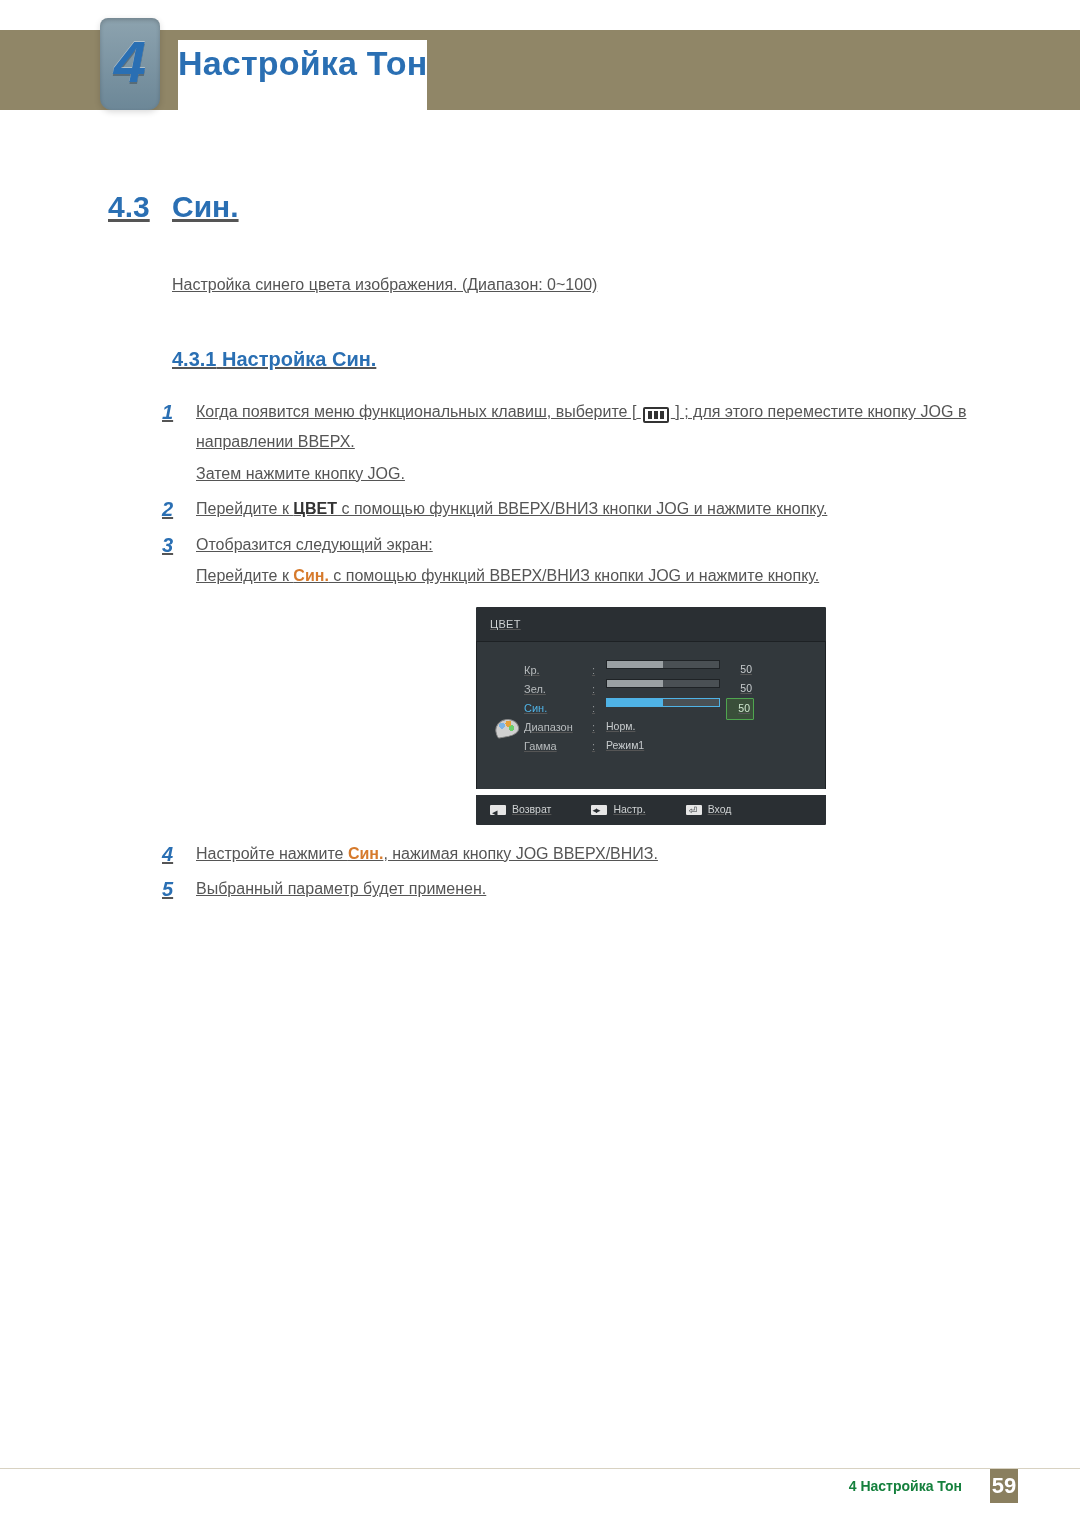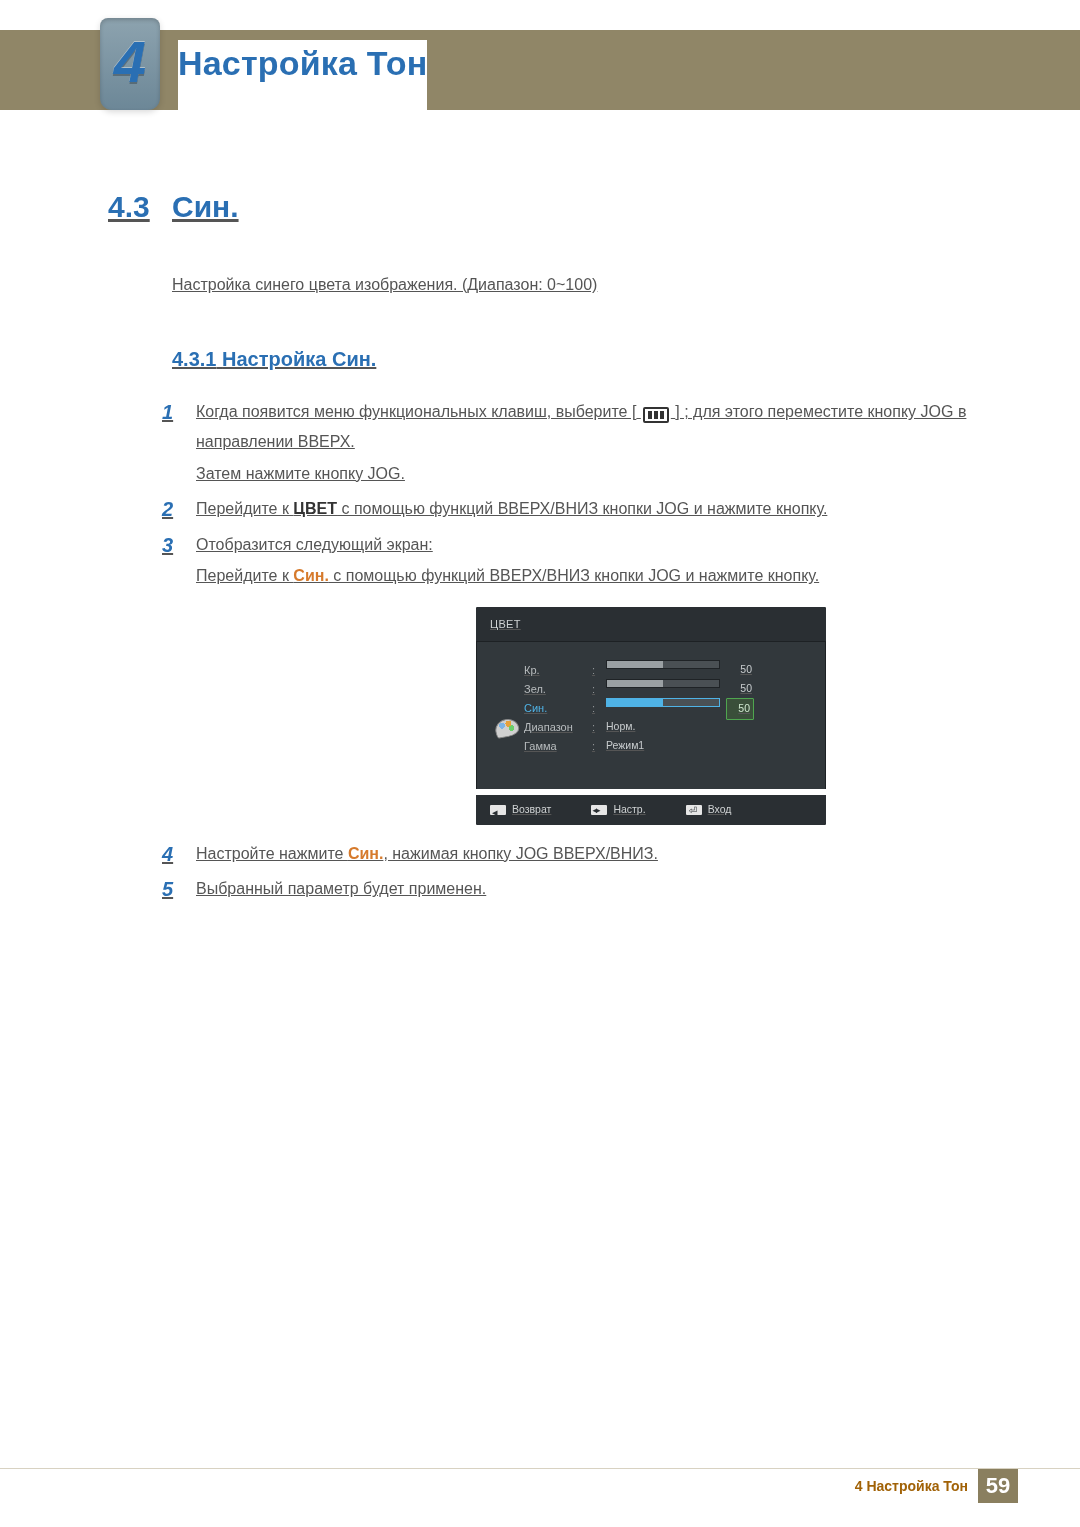--- a/index.html
+++ b/index.html
@@ -272,26 +272,26 @@
     left: 0; right: 0; bottom: 24px;
     height: 34px;
     display: flex;
     justify-content: flex-end;
     align-items: stretch;
     border-top: 1px solid #d8d2c2;
   }
   .footer-label {
     font-size: 14px;
     font-weight: 700;
-    color: #a16207;
+    color: #15803d;
     align-self: center;
-    padding-right: 10px;
+    padding-right: 28px;
   }
   .footer-pagenum {
-    width: 40px;
+    width: 28px;
     background: var(--page-num-bg);
     color: #ffffff;
     font-size: 22px;
     font-weight: 700;
     display: flex;
     align-items: center;
     justify-content: center;
     margin-right: 62px;
   }
 </style>

